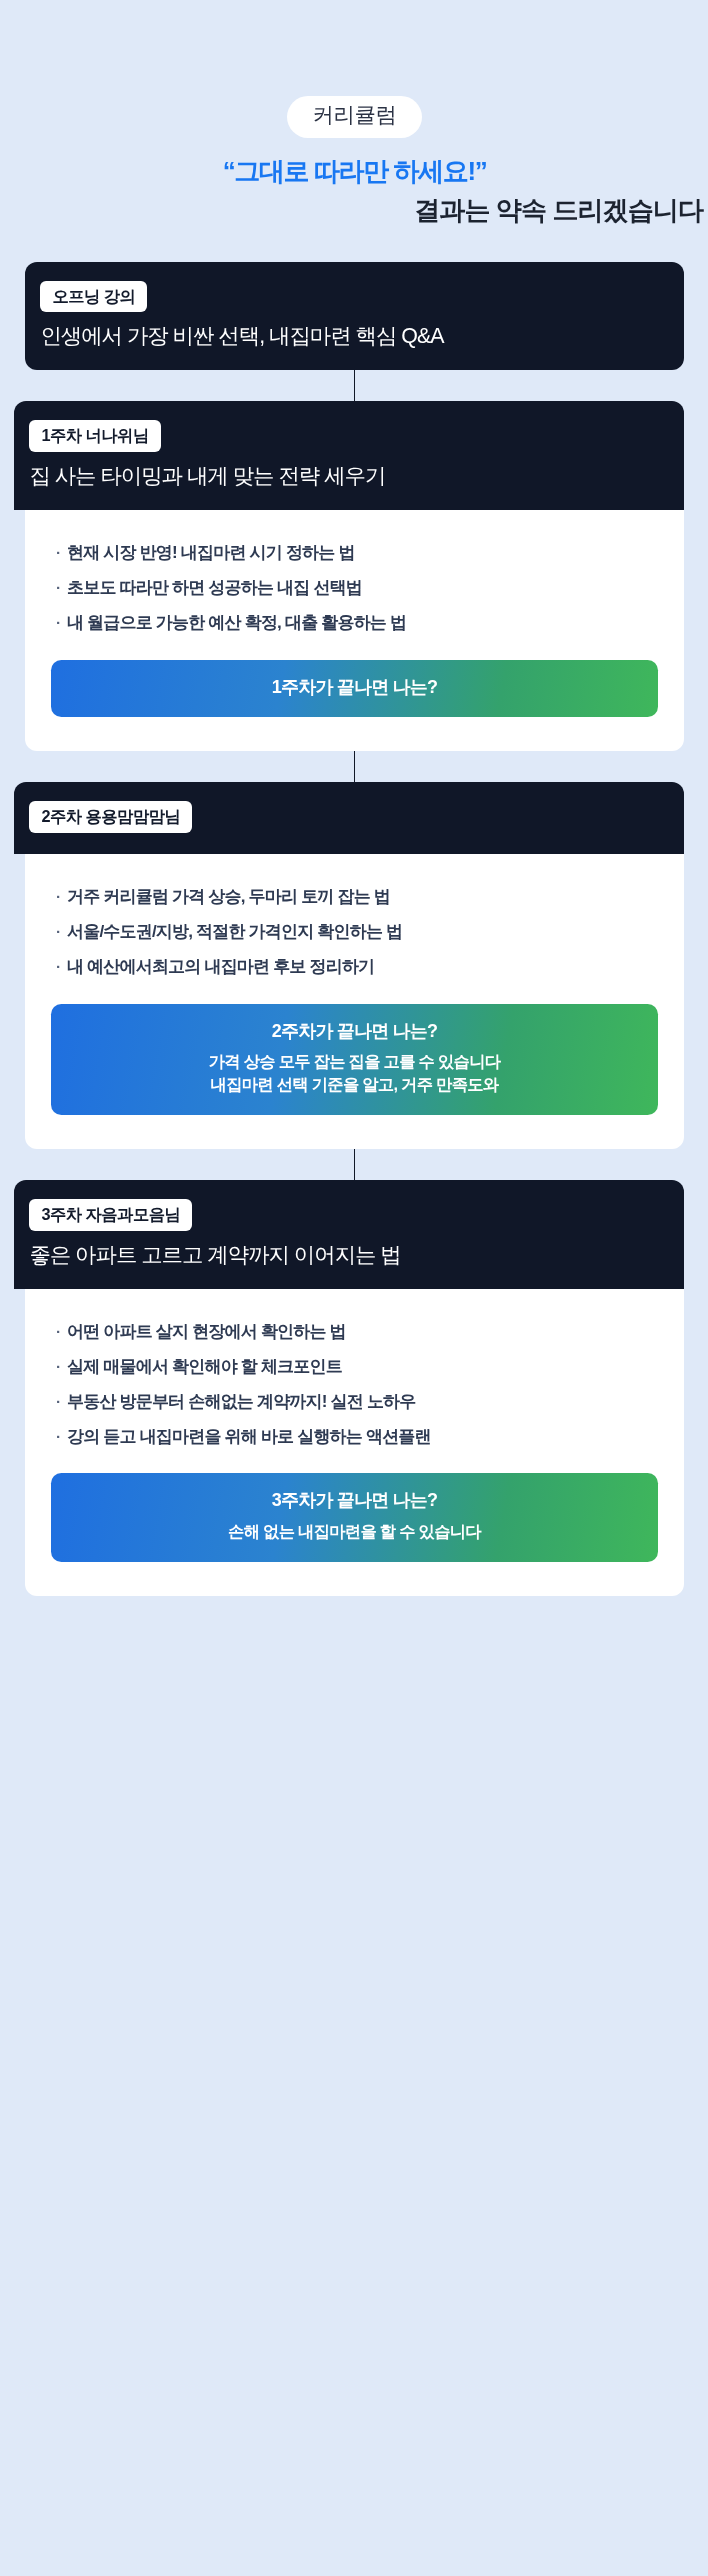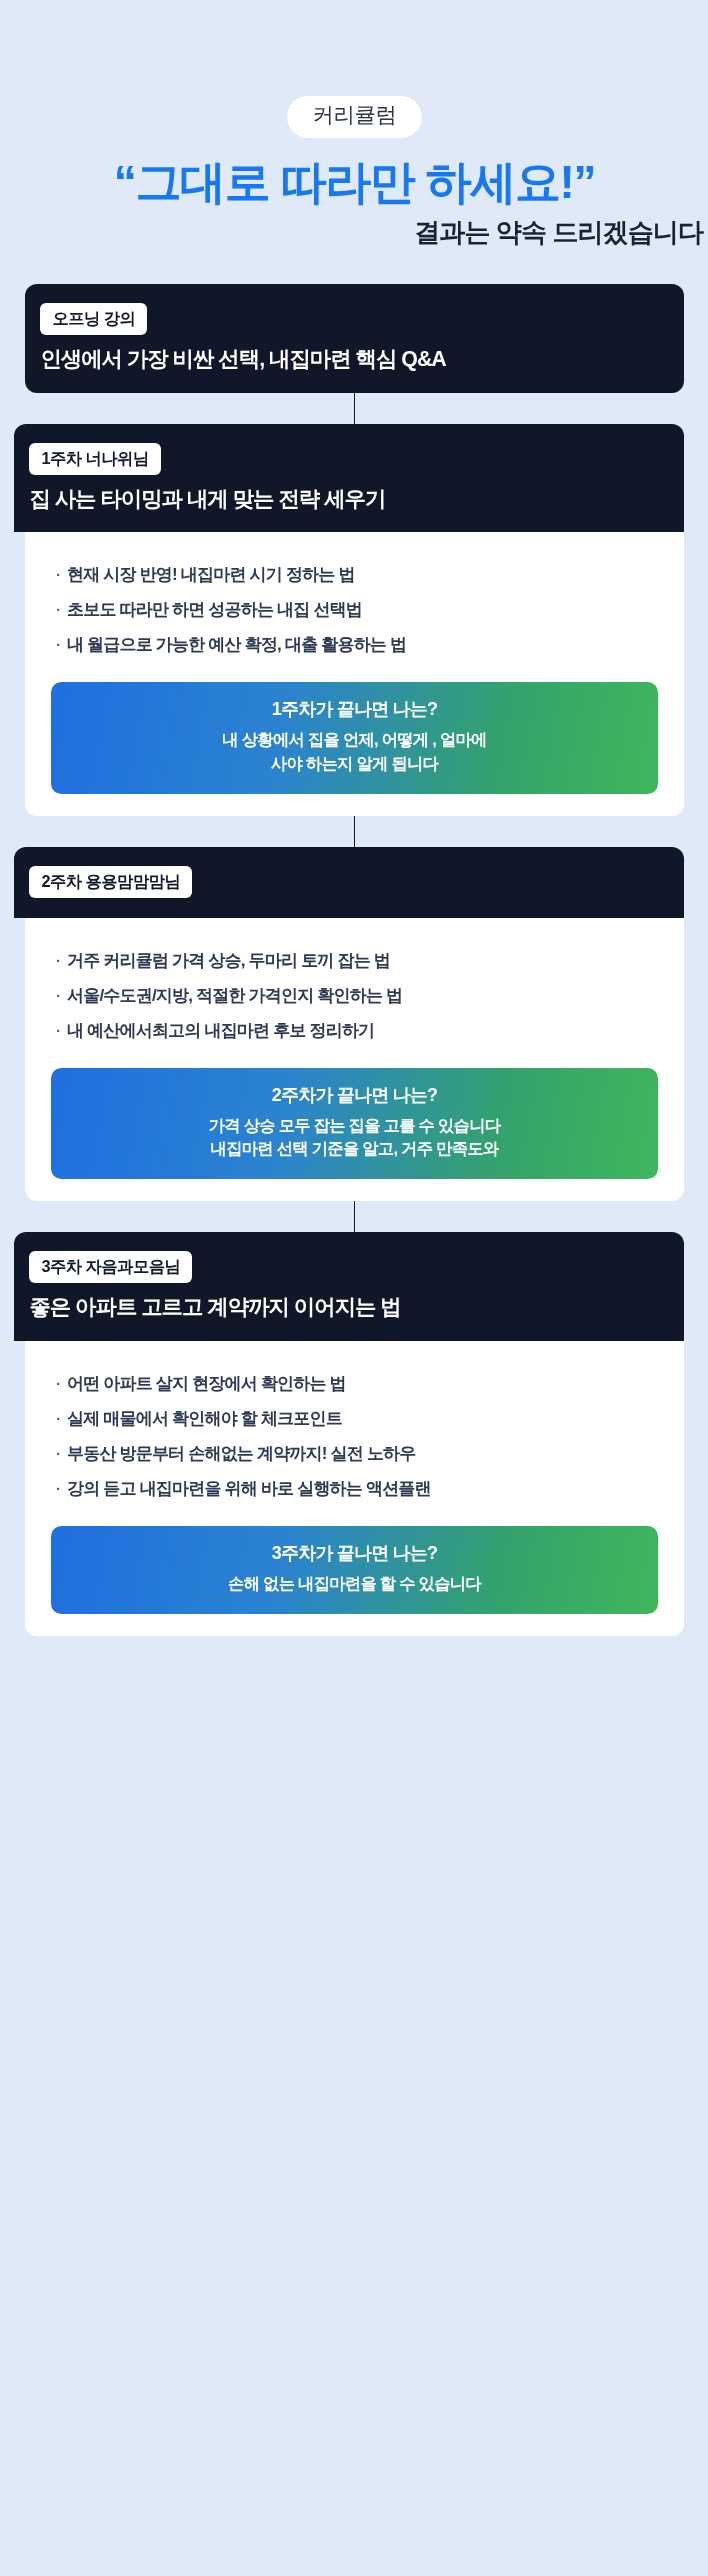--- a/index.html
+++ b/index.html
@@ -37,21 +37,21 @@
     font-weight: 500;
     letter-spacing: -0.4px;
     padding: 9.4px 26px 11px;
     border-radius: 856px;
     line-height: 1;
   }
 
   .headline {
     margin-top: 19px;
     color: #1877f2;
-    font-size: 46px;
+    font-size: 26px;
     font-weight: 800;
     letter-spacing: -1.4px;
     line-height: 1.12;
     white-space: nowrap;
   }
 
   .subhead {
     margin-top: 8.6px;
     color: #1c2330;
     font-size: 26px;
@@ -99,21 +99,21 @@
     letter-spacing: -0.5px;
     line-height: 1;
     padding: 6.9px 12px 8.6px;
     border-radius: 6px;
   }
 
   .dark-title {
     margin-top: 12px;
     color: #ffffff;
     font-size: 21.4px;
-    font-weight: 700;
+    font-weight: 400;
     letter-spacing: -1px;
     line-height: 1.18;
   }
 
   
   .white-panel {
     background: #ffffff;
     border-radius: 0 0 12px 12px;
     margin: 0 19px;
     padding: 26px 0 22px;
@@ -139,21 +139,21 @@
 
   .bullets li .dot {
     flex: 0 0 auto;
     width: 11px;
     color: #55617a;
     font-size: 15.4px;
     line-height: 1.45;
   }
 
   .result {
-    margin: 19px 26px 0;
+    margin: 19px 26px 12px;
     border-radius: 10.3px;
     background: linear-gradient(100deg, #1f6fe0 0%, #2b83cf 38%, #34a26c 74%, #3fb75b 100%);
     padding: 17px 27px 19px;
     text-align: center;
     color: #ffffff;
   }
 
   .result-title {
     font-size: 18px;
     font-weight: 800;
@@ -204,24 +204,20 @@
           <span class="dot">·</span>
           <span>초보도 따라만 하면 성공하는 내집 선택법</span>
         </li>
         <li>
           <span class="dot">·</span>
           <span>내 월급으로 가능한 예산 확정, 대출 활용하는 법</span>
         </li>
       </ul>
       <div class="result">
         <div class="result-title">1주차가 끝나면 나는?</div>
-        <div class="result-body">
-          <span>내 상황에서 집을 언제, 어떻게 , 얼마에</span>
-          <span>사야 하는지 알게 됩니다</span>
-        </div>
       </div>
     </div>
 
     <div class="connector"></div>
     <div class="dark-card flush">
       <div class="chip">2주차 용용맘맘맘님</div>
     </div>
     <div class="white-panel">
       <ul class="bullets">
         <li>

